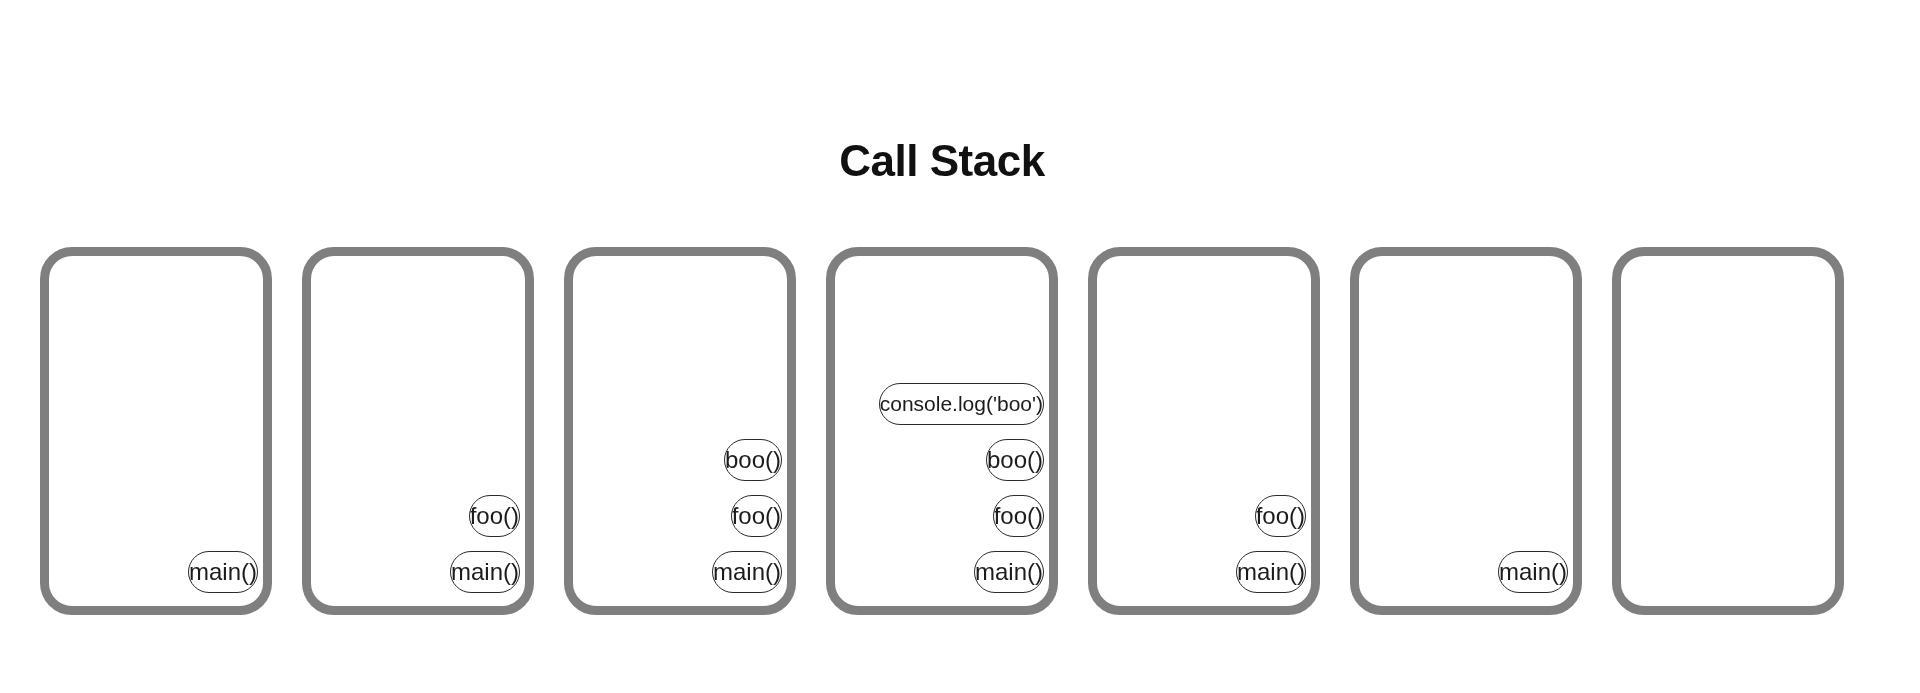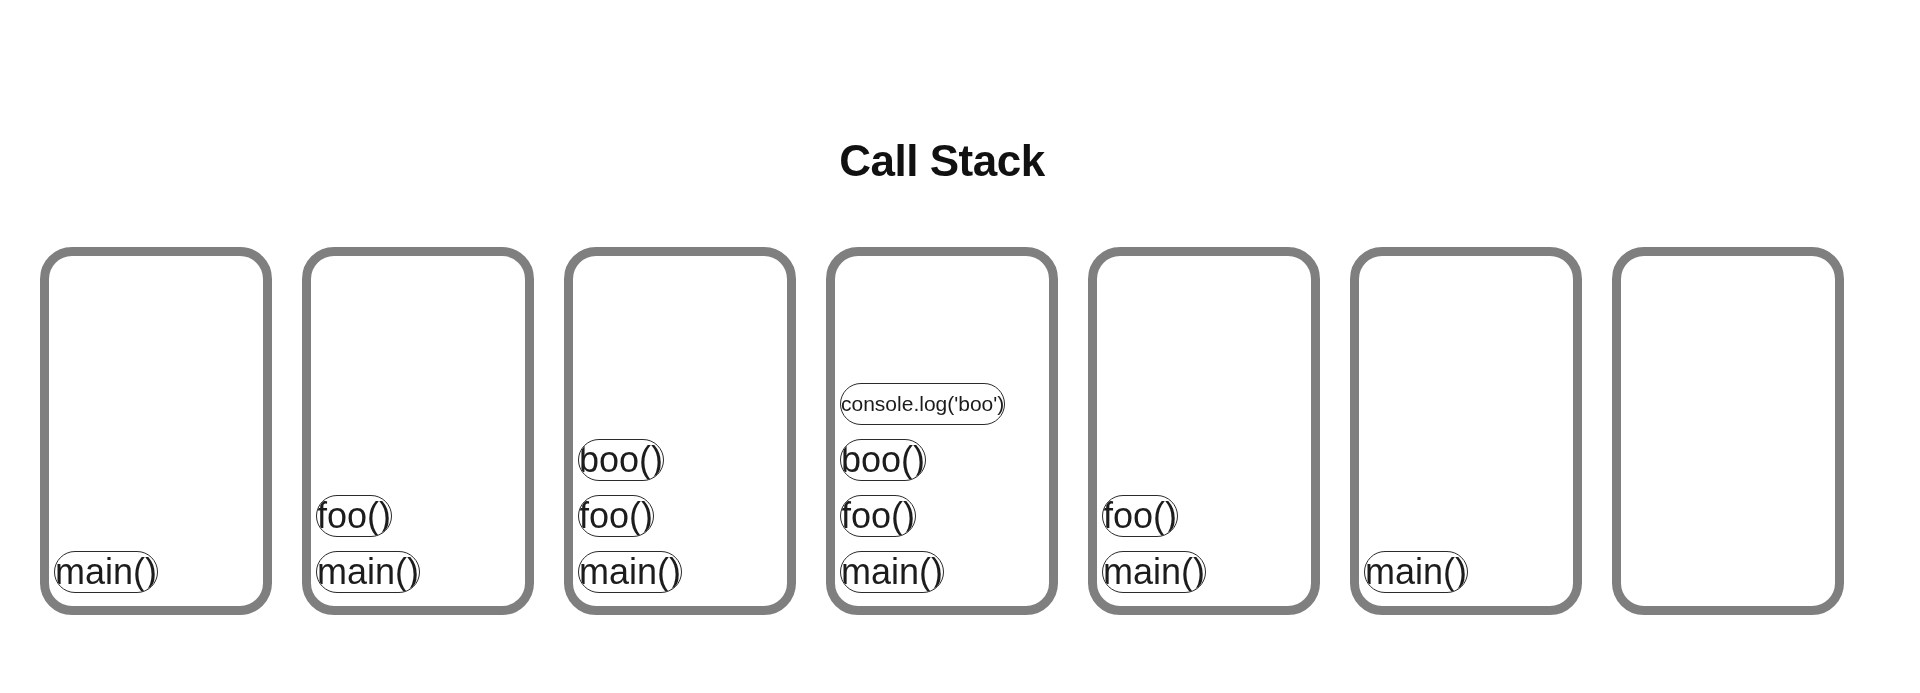--- a/index.html
+++ b/index.html
@@ -39,34 +39,34 @@
   .stack-frame-box {
     box-sizing: border-box;
     width: 232px;
     height: 368px;
     background: #ffffff;
     border: 9px solid #7f7f7f;
     border-radius: 32px;
     display: flex;
     flex-direction: column;
     justify-content: flex-end;
-    align-items: flex-start;
+    align-items: flex-end;
     gap: 14px;
     padding: 0 5px 13px 5px;
   }
   .pill {
     box-sizing: border-box;
     height: 42px;
     background: #ffffff;
     border: 1.6px solid #2b2b2b;
     border-radius: 21px;
     display: flex;
     align-items: center;
     justify-content: center;
-    font-size: 36px;
+    font-size: 24px;
     color: #1c1c1c;
     white-space: nowrap;
     overflow: hidden;
   }
   .pill.console {
     font-size: 21px;
   }
 </style>
 </head>
 <body>

